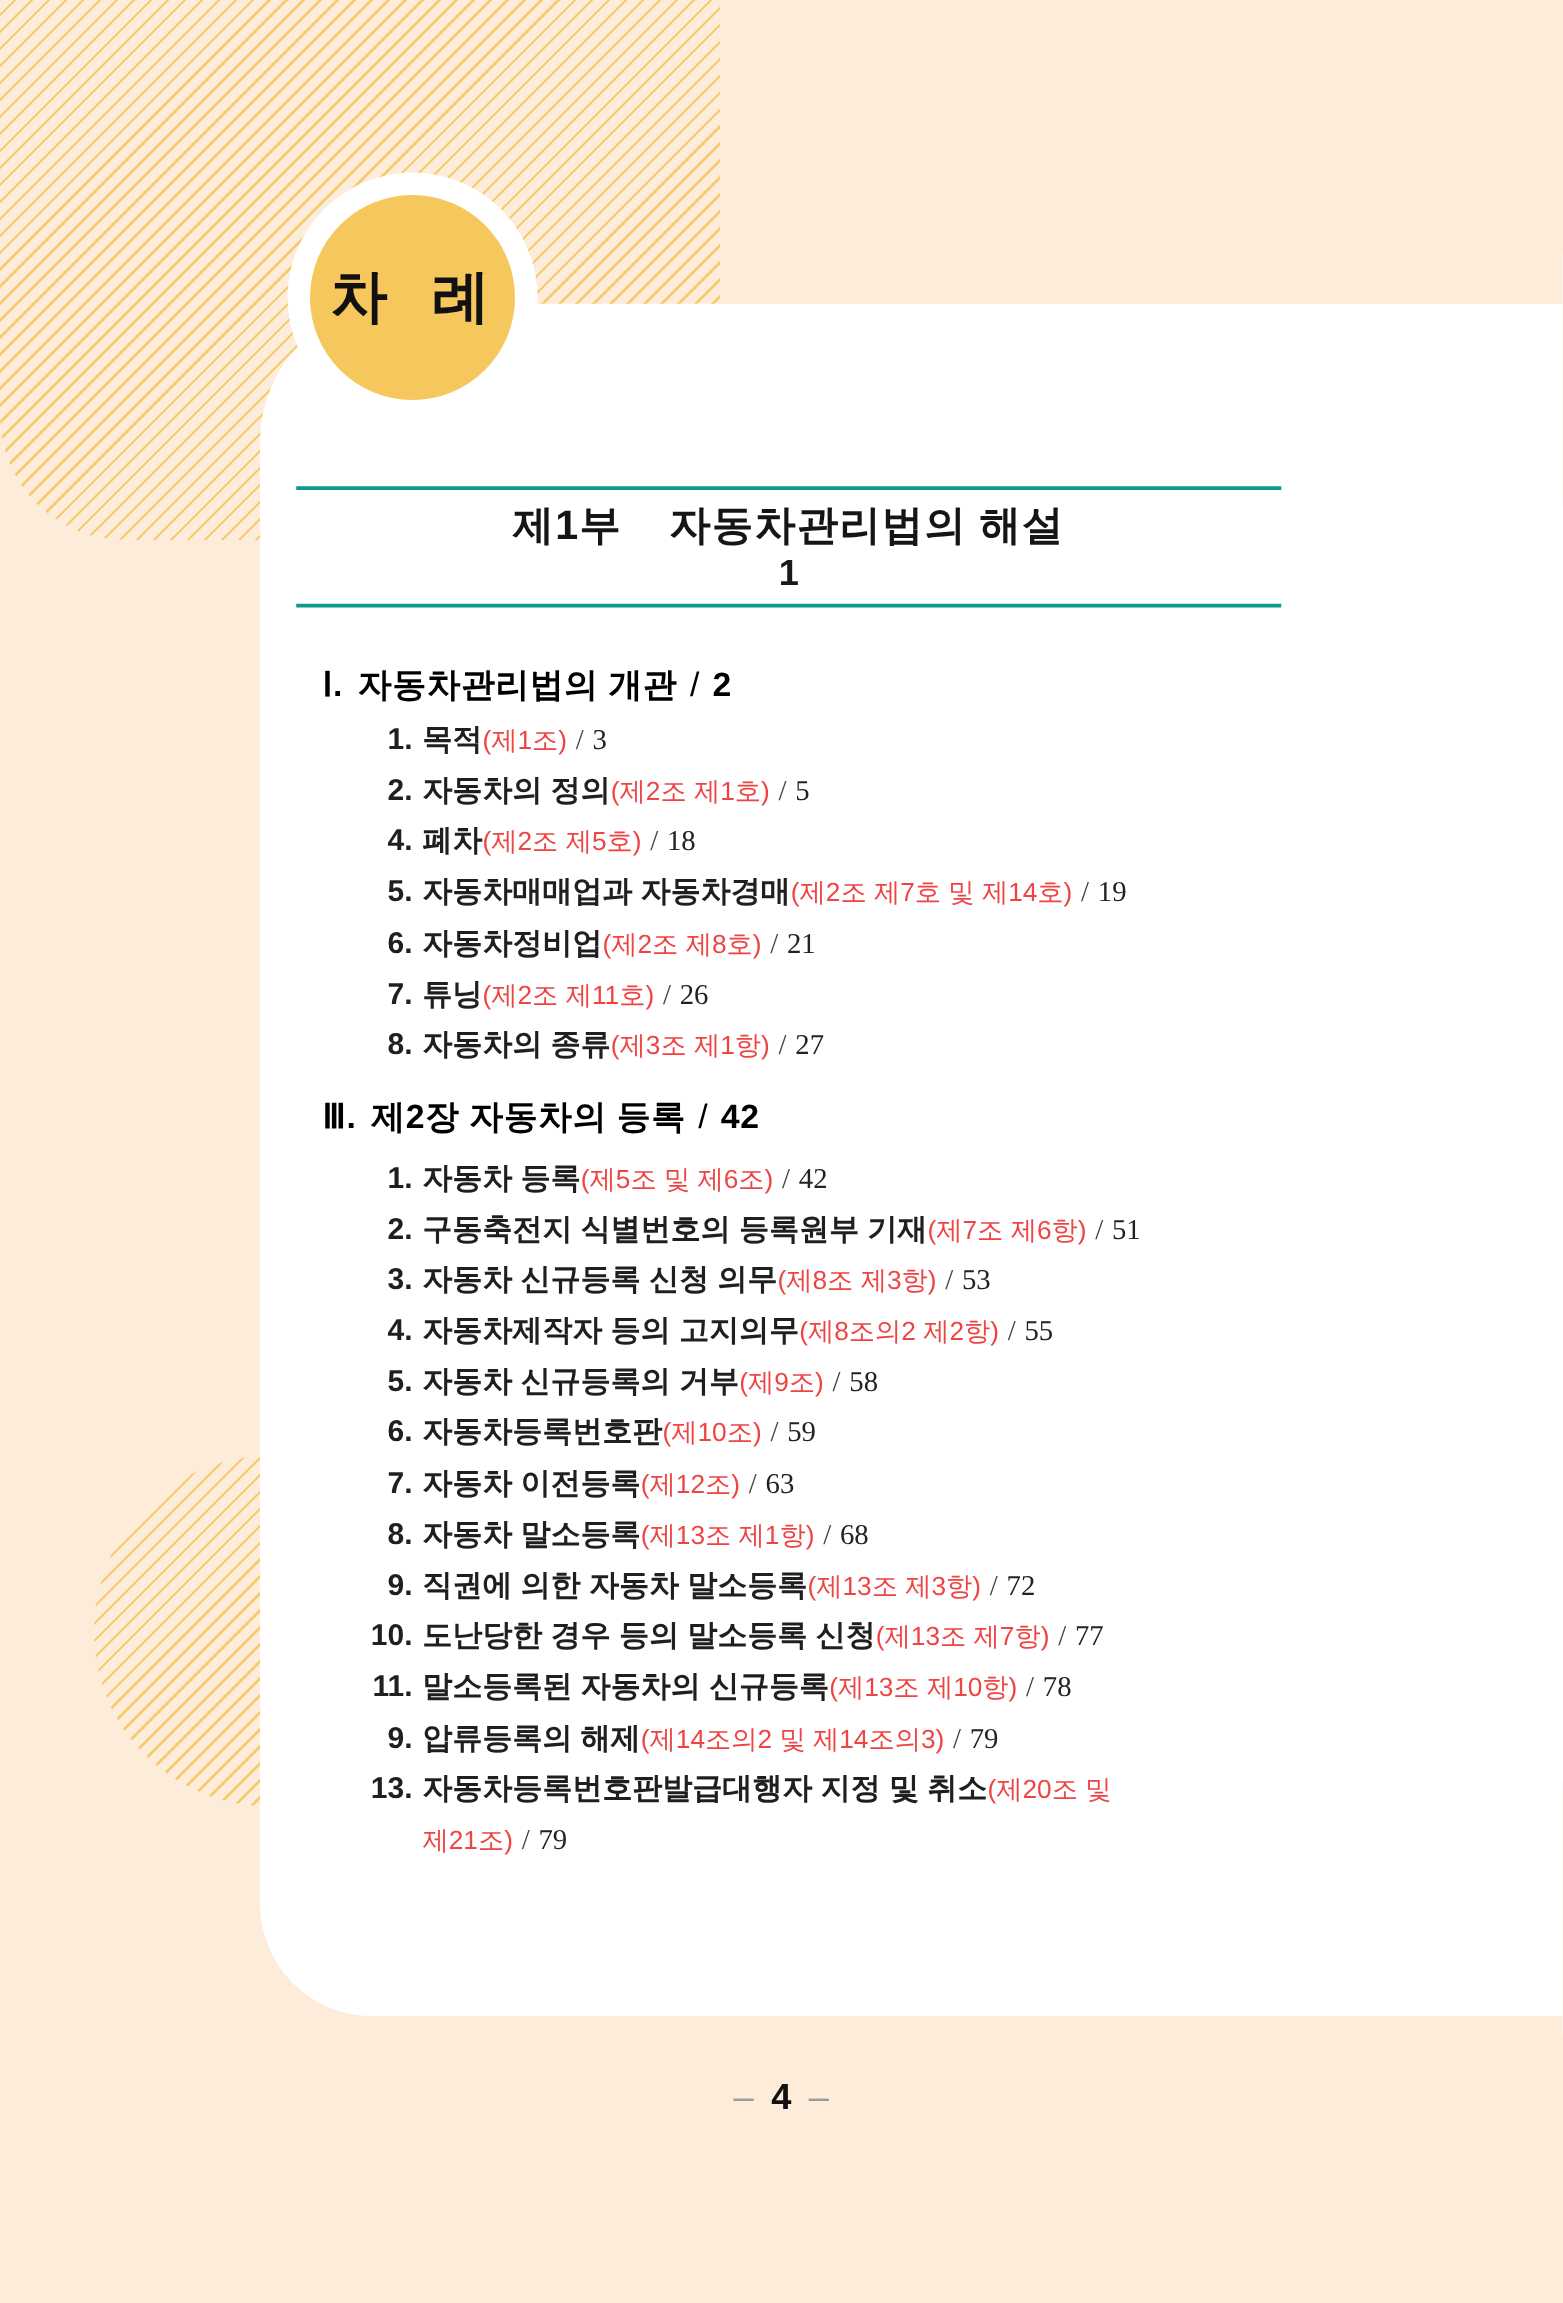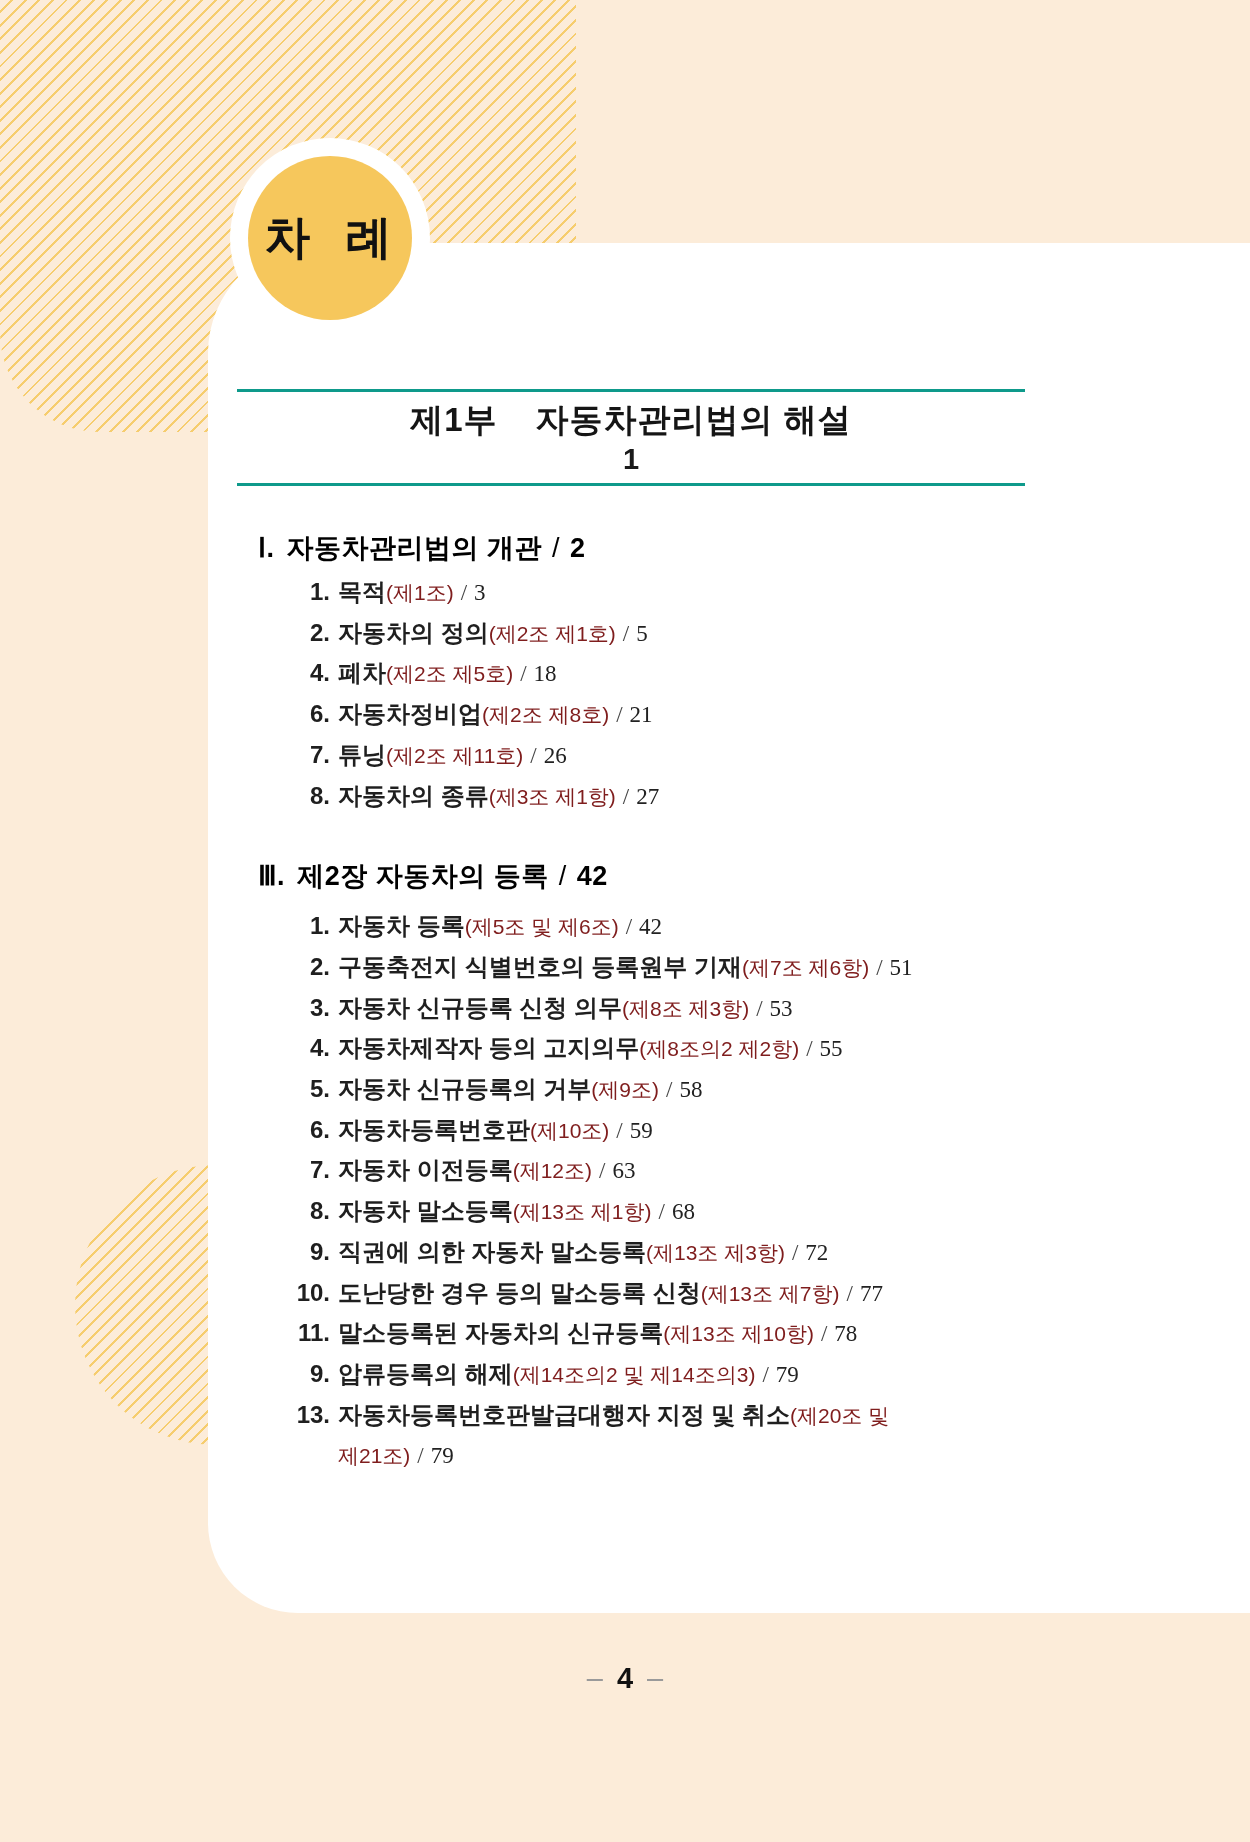--- a/index.html
+++ b/index.html
@@ -50,35 +50,35 @@
   .part-page{font-size:29px;font-weight:600;color:#1a1a1a;}
   
   .sec{
     margin-left:50px;font-size:27px;font-weight:bold;color:#000000;
     line-height:34px;letter-spacing:0.5px;word-break:keep-all;
   }
   .sec-num{margin-right:12px;}
   .sec-sl{font-weight:400;margin:0 10px;}
   .sec-0{margin-top:45px;}
   .sec-1{margin-top:24px;}
-  .sec-2{margin-top:43px;}
+  .sec-2{margin-top:19px;}
   
   .toc-list{margin-left:80px;width:680px;}
   .list-1{margin-top:7px;}
   .list-2{margin-top:13px;}
   .toc-item{
     font-size:24px;line-height:39.7px;color:#1f1f1f;
     padding-left:50px;text-indent:-50px;word-break:keep-all;
   }
   .toc-item .no{
     display:inline-block;width:42px;text-align:right;margin-right:8px;
     text-indent:0;font-weight:600;
   }
   .toc-item .t{font-weight:600;}
-  .toc-item .ref{font-size:21px;color:#7f1d1d;font-weight:400;margin-top:24px;}
+  .toc-item .ref{font-size:21px;color:#ef4444;font-weight:400;margin-top:24px;}
   .toc-item .sl{font-family:"Liberation Serif",serif;color:#444;margin:0 7px;font-size:23px;}
   .toc-item .pg{font-family:"Liberation Serif",serif;font-size:23px;color:#222;}
   
   #footer{
     position:absolute;left:0;top:1662px;width:100%;text-align:center;
     font-size:29px;z-index:1;
   }
   #footer .dash{color:#9a9a9a;font-weight:400;}
   #footer .fpage{color:#111;font-weight:bold;margin:0 14px;}
 </style>
@@ -109,20 +109,23 @@
 
   <div class="toc-item">
     <span class="no">2.</span><span class="t">자동차의 정의</span><span class="ref">(제2조 제1호)</span><span class="sl">/</span><span class="pg">5</span>
   </div>
 
 
   <div class="toc-item">
     <span class="no">4.</span><span class="t">폐차</span><span class="ref">(제2조 제5호)</span><span class="sl">/</span><span class="pg">18</span>
   </div>
 
+  <div class="toc-item">
+    <span class="no">5.</span><span class="t">자동차매매업과 자동차경매</span><span class="ref">(제2조 제7호 및 제14호)</span><span class="sl">/</span><span class="pg">19</span>
+  </div>
 
   <div class="toc-item">
     <span class="no">6.</span><span class="t">자동차정비업</span><span class="ref">(제2조 제8호)</span><span class="sl">/</span><span class="pg">21</span>
   </div>
 
   <div class="toc-item">
     <span class="no">7.</span><span class="t">튜닝</span><span class="ref">(제2조 제11호)</span><span class="sl">/</span><span class="pg">26</span>
   </div>
 
   <div class="toc-item">

